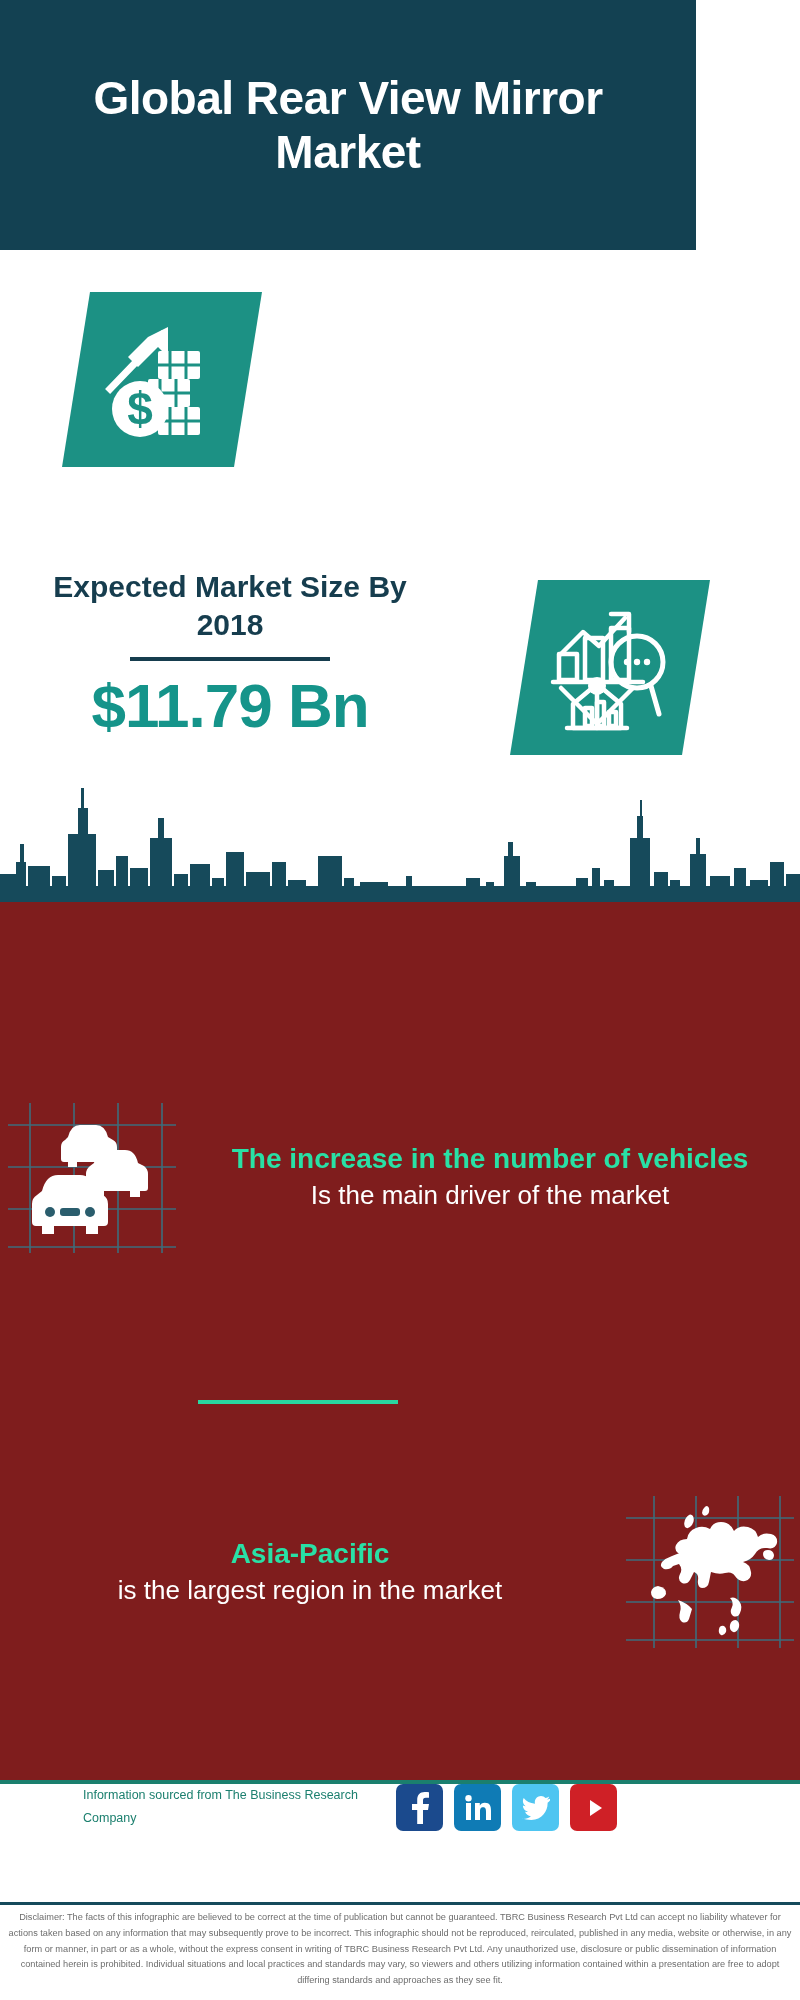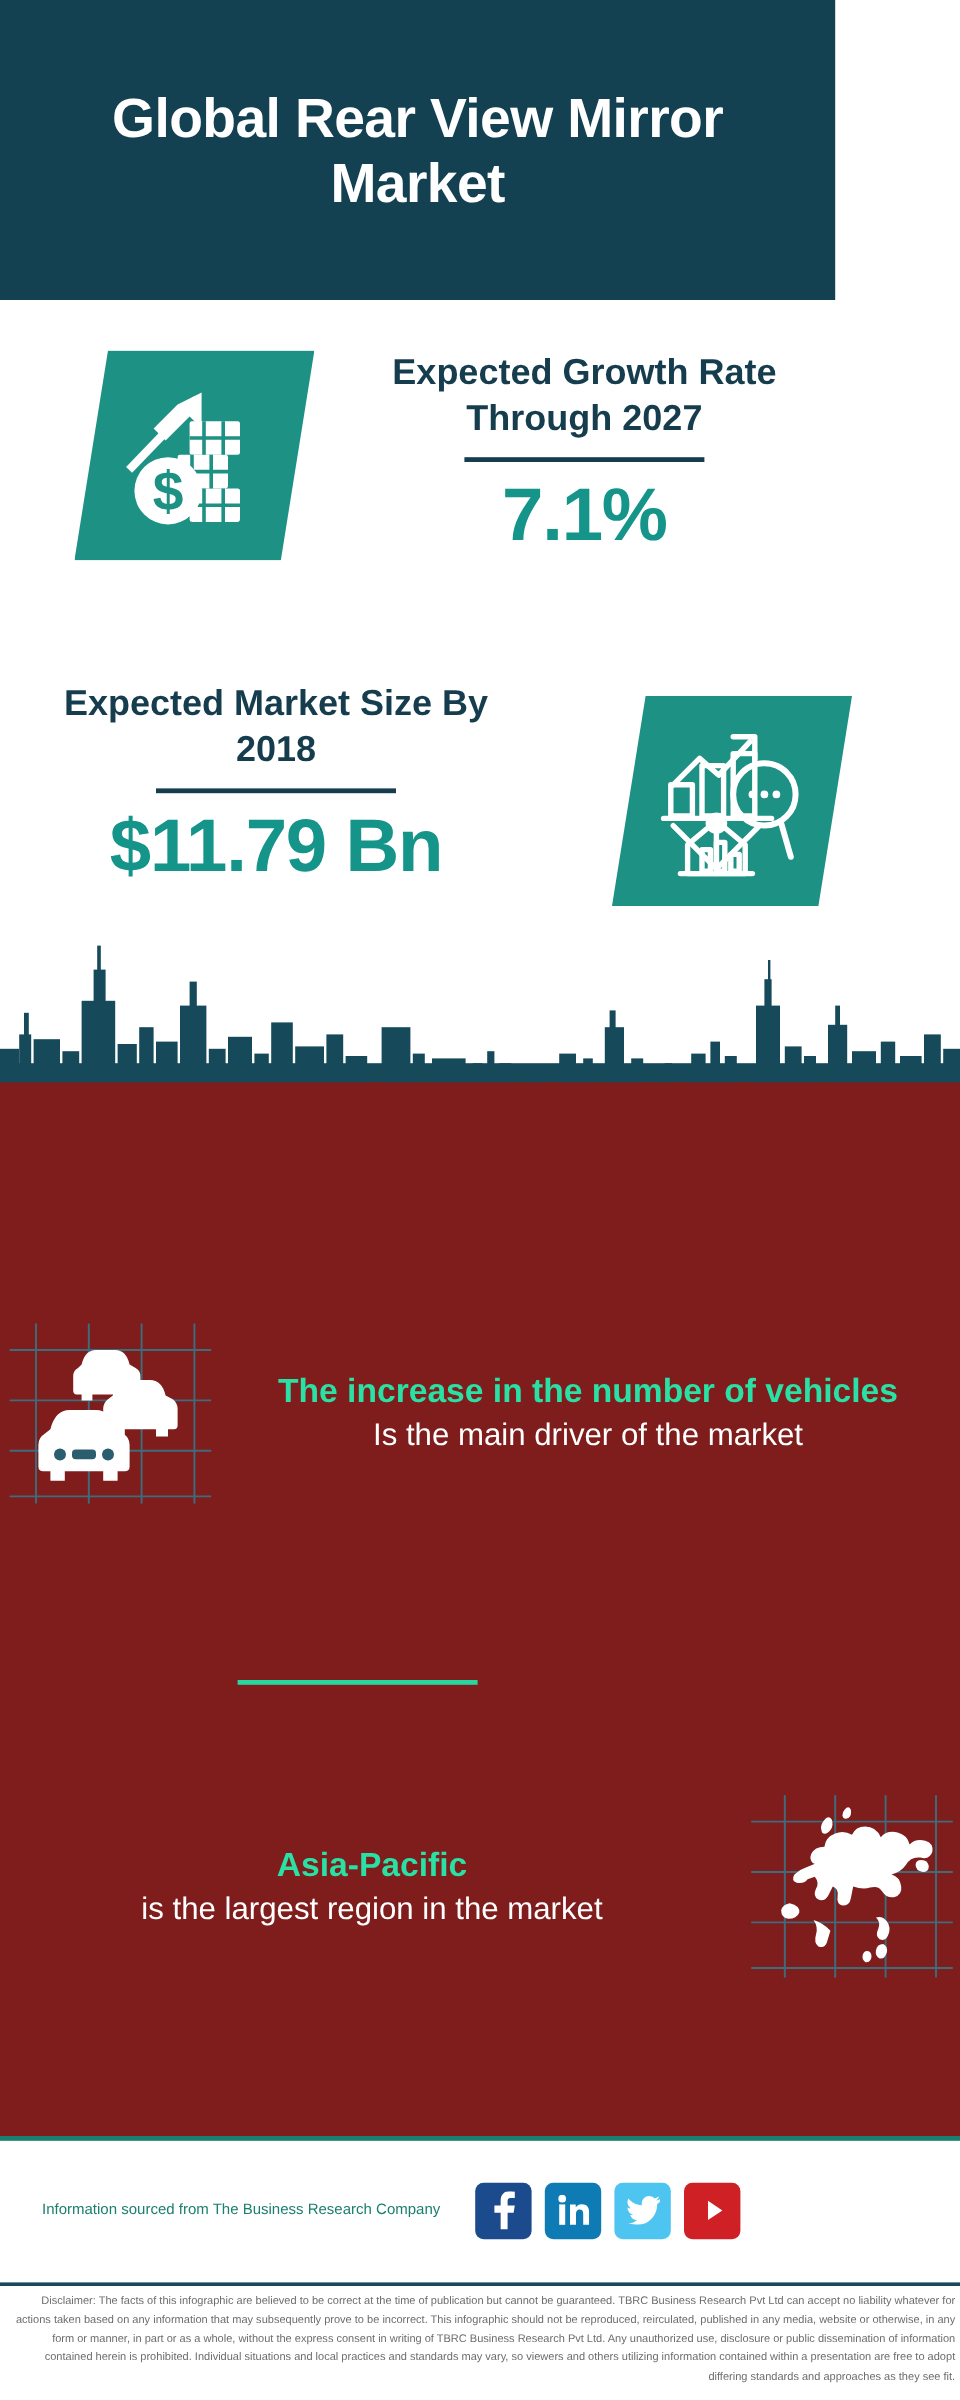--- a/index.html
+++ b/index.html
@@ -115,40 +115,40 @@
   
   .footer{
     position:absolute; left:0; top:1780px;
     width:800px; height:220px; background:#ffffff;
   }
   .footer-top-rule{
     position:absolute; left:0; top:0; width:800px; height:4px; background:#1b7f6e;
   }
   .footer-inner{
     position:absolute; left:0; top:4px; width:649px; height:116px;
-    display:flex; align-items:center;
+    display:flex; align-items:flex-start;padding-left:48px;
   }
   .source-text{ margin-left:35px; color:#1b7f6e; font-size:12.5px; line-height:1.85; }
   .socials{ margin-left:auto; margin-right:32px; display:flex; gap:11px; }
   .social{
     width:47px; height:47px; border-radius:7px;
     display:flex; align-items:center; justify-content:center;
   }
   .sc-fb{ background:#1b4a8d; }
   .sc-li{ background:#0f7bb5; }
   .sc-tw{ background:#4ec5f1; }
   .sc-yt{ background:#cf2026; }
 
   .footer-rule{
     position:absolute; left:0; top:122px; width:800px; height:3px; background:#164a5b;
   }
   .disclaimer{
     position:absolute; left:4px; top:130px; width:792px;
     color:#6d6d6d; font-size:9.2px; line-height:1.72;
-    text-align:right;
+    text-align:center;
   }
 </style>
 </head>
 <body>
 
 <div class="header">
   <div class="header-title">Global Rear View Mirror Market</div>
 </div>
 
 <div class="white-body">
@@ -173,25 +173,20 @@
         <line x1="84" y1="90" x2="84" y2="118"></line>
         <line x1="56" y1="48" x2="98" y2="48"></line>
         <line x1="46" y1="76" x2="88" y2="76"></line>
         <line x1="56" y1="104" x2="98" y2="104"></line>
       </g>
       <circle cx="38" cy="92" r="28" fill="#ffffff"></circle>
       <text x="38" y="108" font-size="46" font-weight="bold" fill="#1c9184" font-family="Liberation Sans, sans-serif" text-anchor="middle">$</text>
     </svg>
   </div>
 
-  <div class="stat-block stat-growth">
-    <div class="stat-title">Expected Growth Rate Through 2027</div>
-    <div class="stat-rule"></div>
-    <div class="stat-value">7.1%</div>
-  </div>
 
   <div class="stat-block stat-size">
     <div class="stat-title">Expected Market Size By 2018</div>
     <div class="stat-rule"></div>
     <div class="stat-value">$11.79 Bn</div>
   </div>
 
   <div class="para para-right">
     <svg width="126" height="128" viewBox="0 0 126 128" aria-hidden="true">
       <g fill="none" stroke="#ffffff" stroke-width="4.5" stroke-linecap="round" stroke-linejoin="round">

